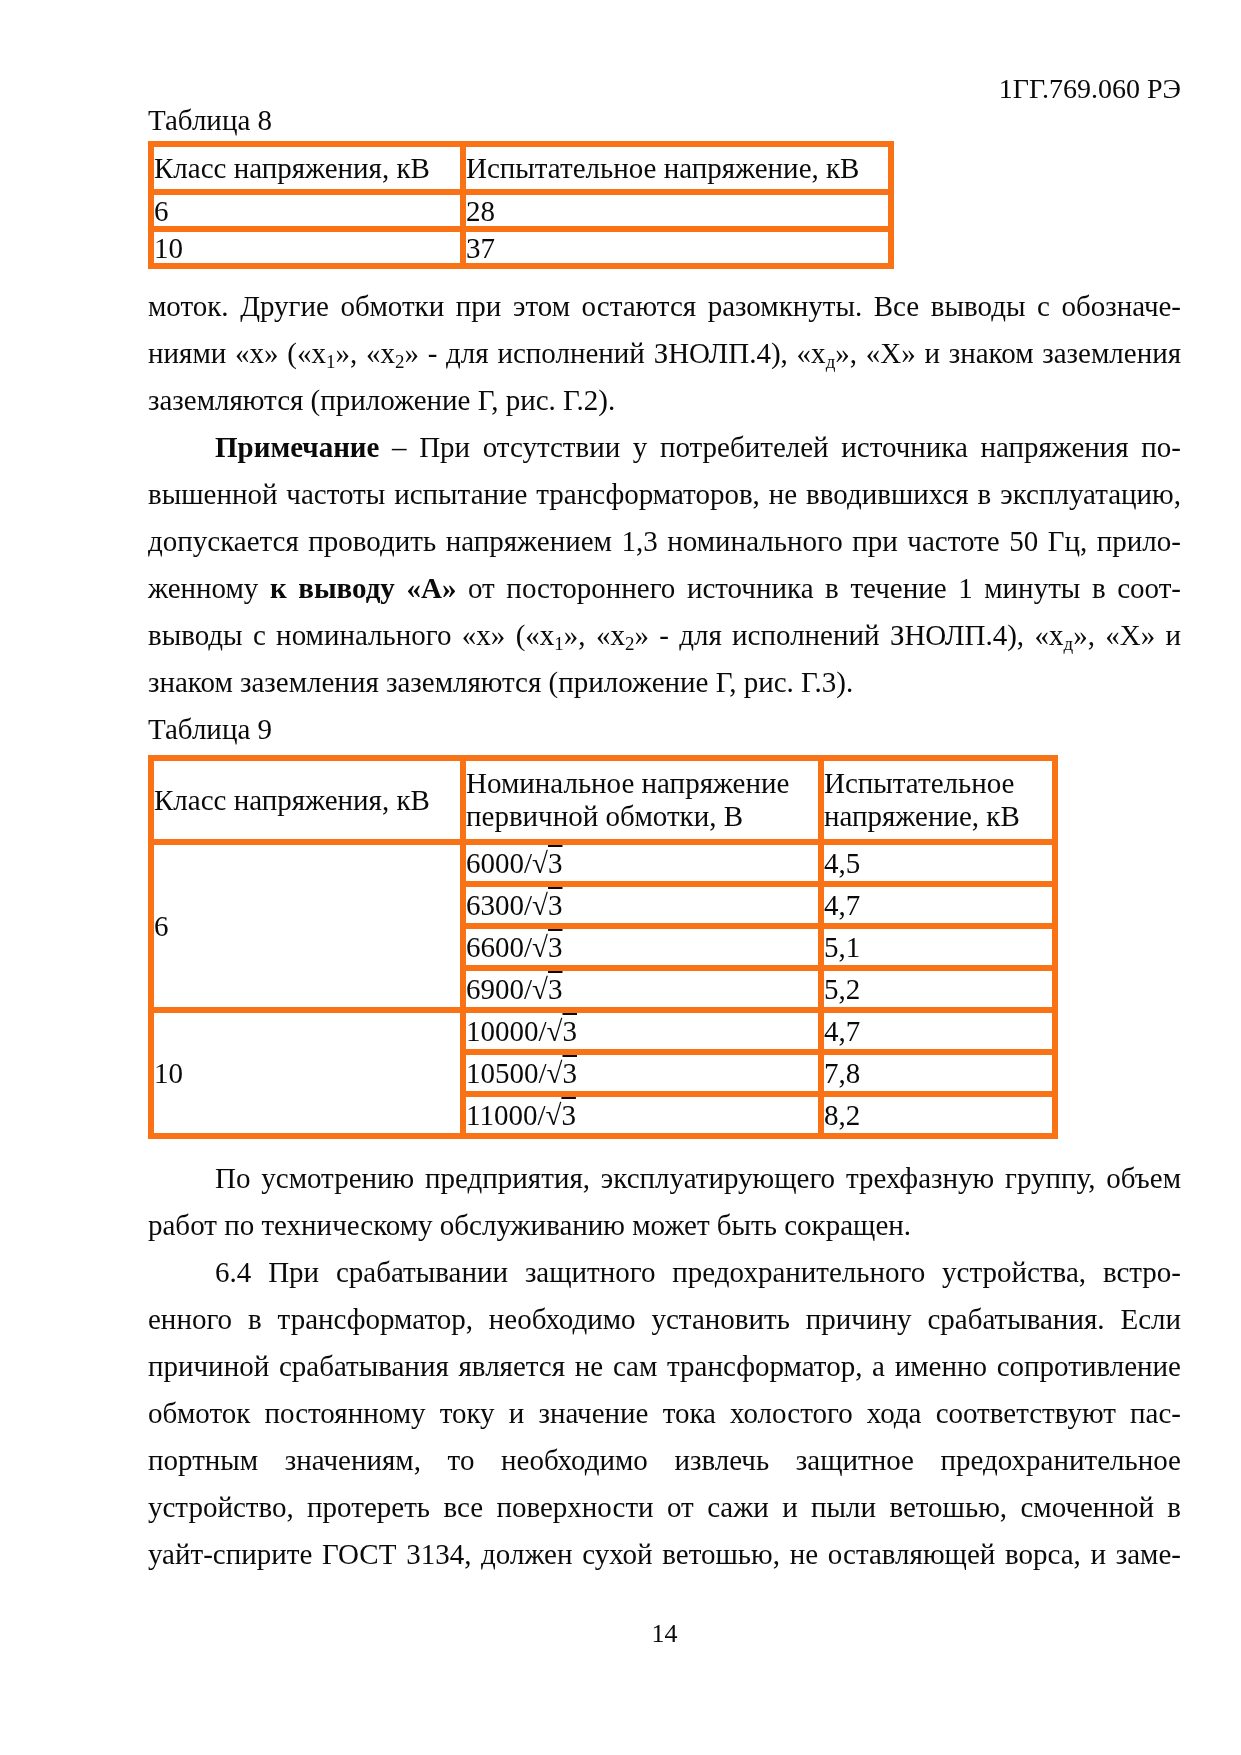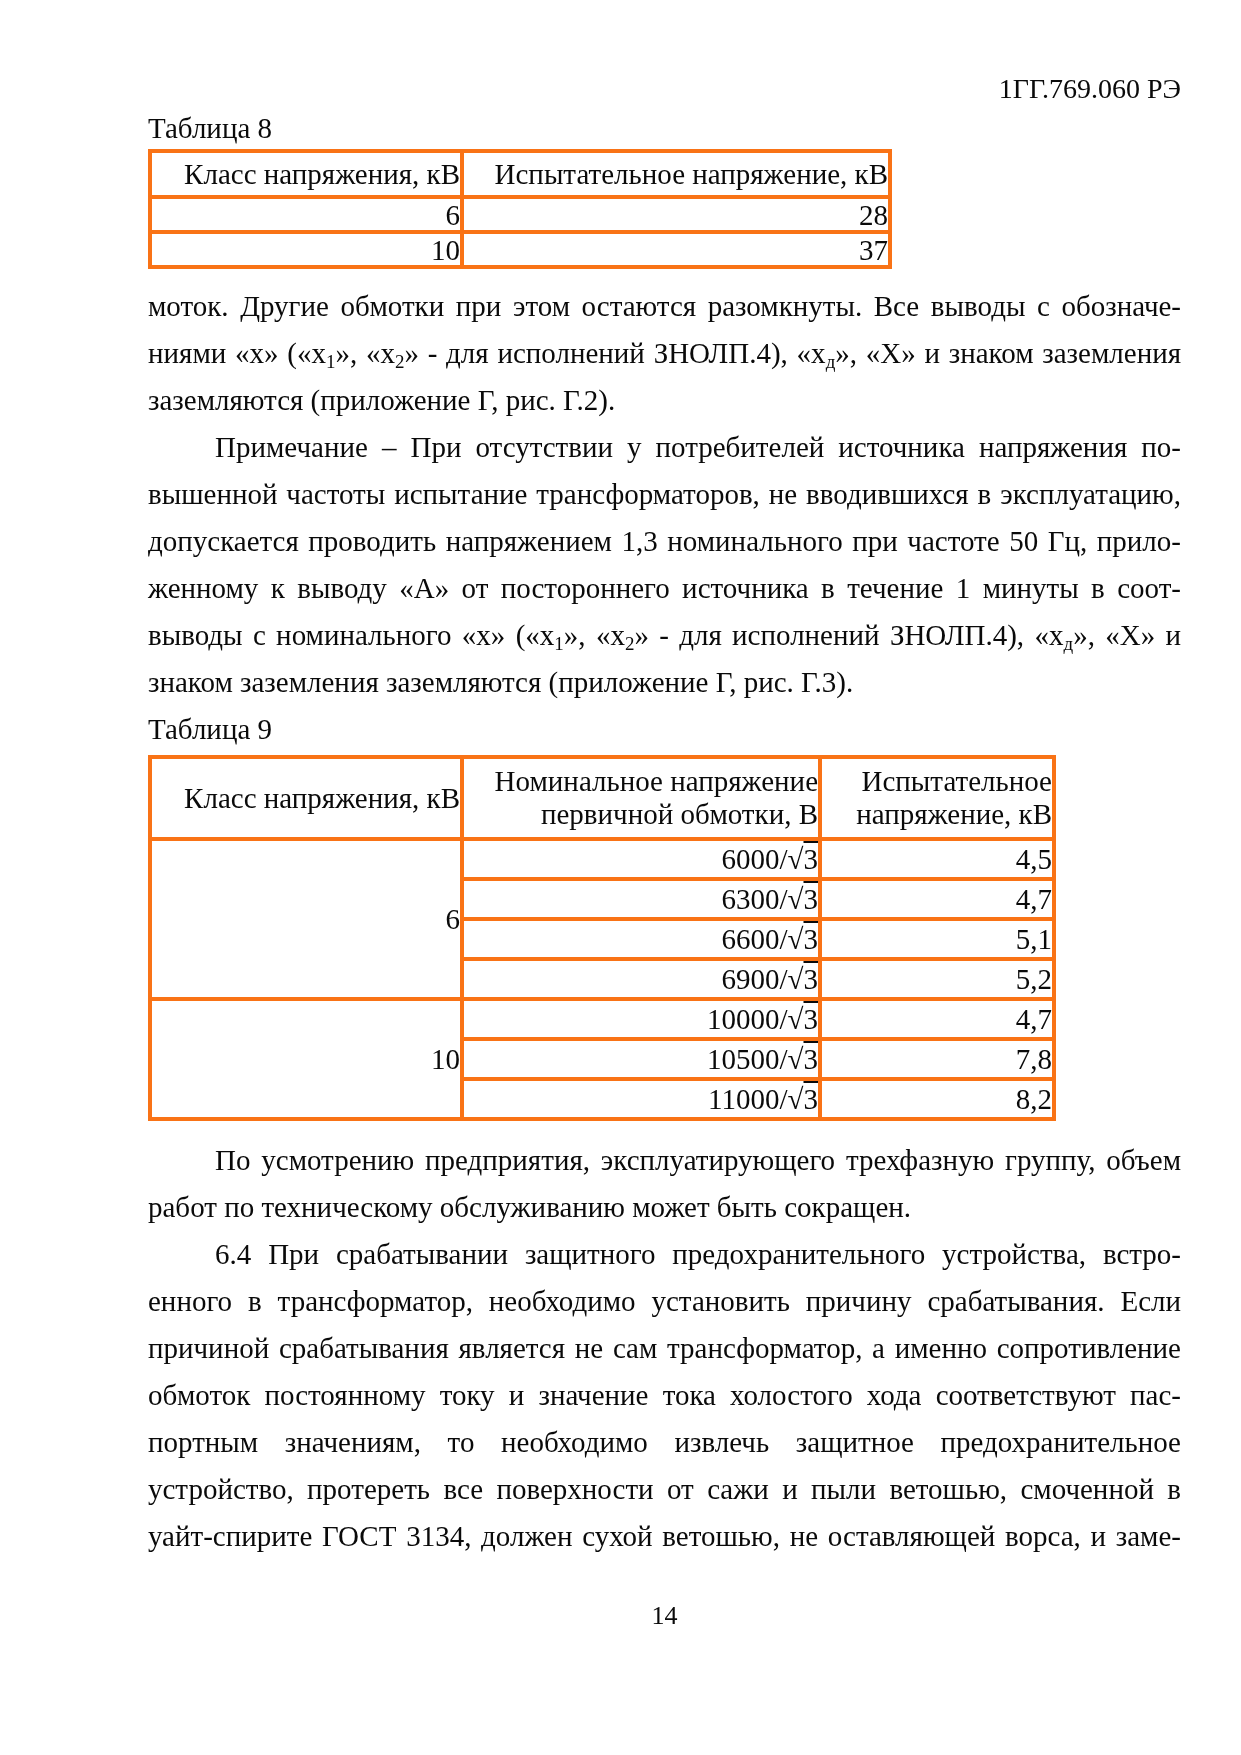--- a/index.html
+++ b/index.html
@@ -13,31 +13,31 @@
     box-sizing:border-box;
     padding:75px 60px 0 148px;
     overflow:hidden;
   }
   .doc-header{
     font-size:28px;line-height:28px;height:28px;
     text-align:right;
   }
   .table-label{
     font-size:29px;line-height:35px;height:35px;
-    margin-top:8px;
+    margin-top:0;
   }
   .table-label.t9l{margin-top:5px;height:36px;line-height:36px;}
   table{
     border-collapse:collapse;
     table-layout:fixed;
     border:3px solid #2b2b2b;
   }
   th,td{
-    border:4px solid #f97316;
-    text-align:right;
+    border:6px solid #f97316;
+    text-align:left;
     vertical-align:middle;
     font-weight:normal;
     padding:0;
     overflow:hidden;
   }
   .t8{width:740px;margin-top:3px;}
   .t8 th{height:42px;font-size:29px;line-height:40px;}
   .t8 td{height:31px;font-size:29px;line-height:30px;}
   .t9{width:904px;margin-top:8px;}
   .t9 th{height:74px;font-size:29px;padding:2px 0;}
@@ -49,21 +49,21 @@
   .paras.p2{margin-top:16px;}
   .line{
     font-size:29px;
     height:47px;line-height:47px;
     text-align:justify;
     text-align-last:justify;
     white-space:normal;
   }
   .line.last{text-align-last:left;}
   .line.indent{text-indent:67px;}
-  .bd{font-weight:normal;margin-top:8px;}
+  .bd{font-weight:bold;margin-top:8px;}
   .sb{font-size:19px;vertical-align:-5px;}
   .page-number{
     margin-top:40px;
     font-size:26px;line-height:32px;
     text-align:center;
   }
 </style>
 </head>
 <body>
 

